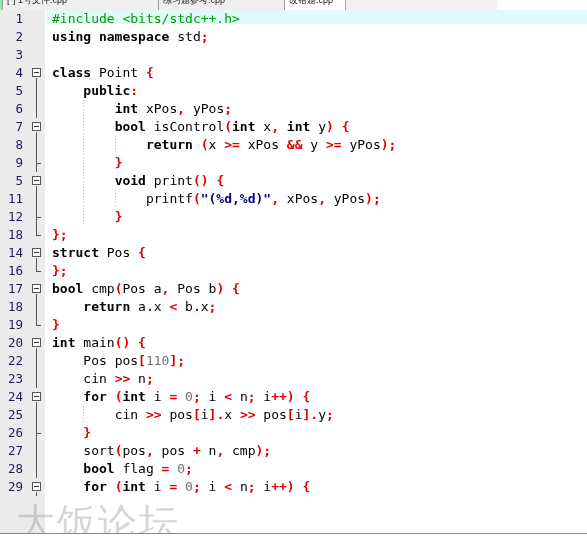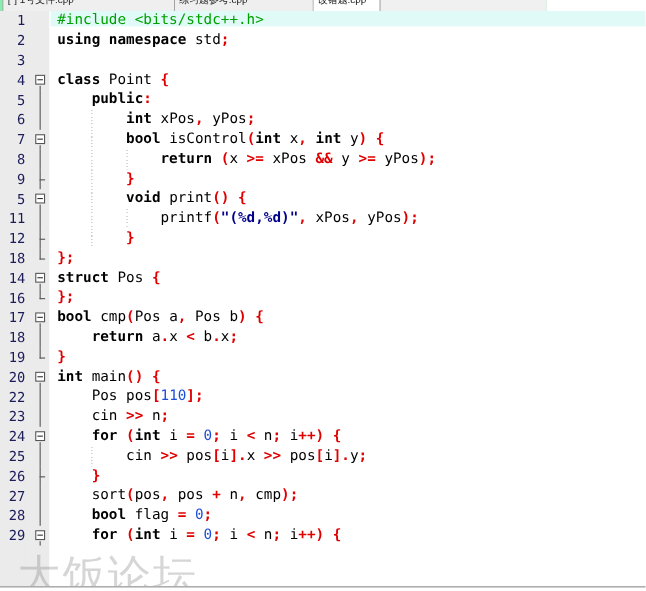--- a/index.html
+++ b/index.html
@@ -86,21 +86,21 @@
   
   .guide{position:absolute;top:0;width:1px;height:18px;
     background:repeating-linear-gradient(to bottom,#b9b9b9 0 1px,transparent 1px 3px);}
 
   
   .kw   {color:#000000;font-weight:bold;}
   .pre  {color:#00a000;}
   .id   {color:#000000;}
   .pun  {color:#e00000;font-weight:bold;}
   .str  {color:#00008b;font-weight:bold;}
-  .num  {color:#1d4ed8;}
+  .num  {color:#737373;}
 
   
   .watermark{
     position:absolute;left:16px;top:486px;
     font-family:"DejaVu Sans","Liberation Sans",sans-serif;
     font-size:39px;color:rgba(130,130,130,0.33);
     letter-spacing:2px;pointer-events:none;user-select:none;
     white-space:nowrap;
   }
 

